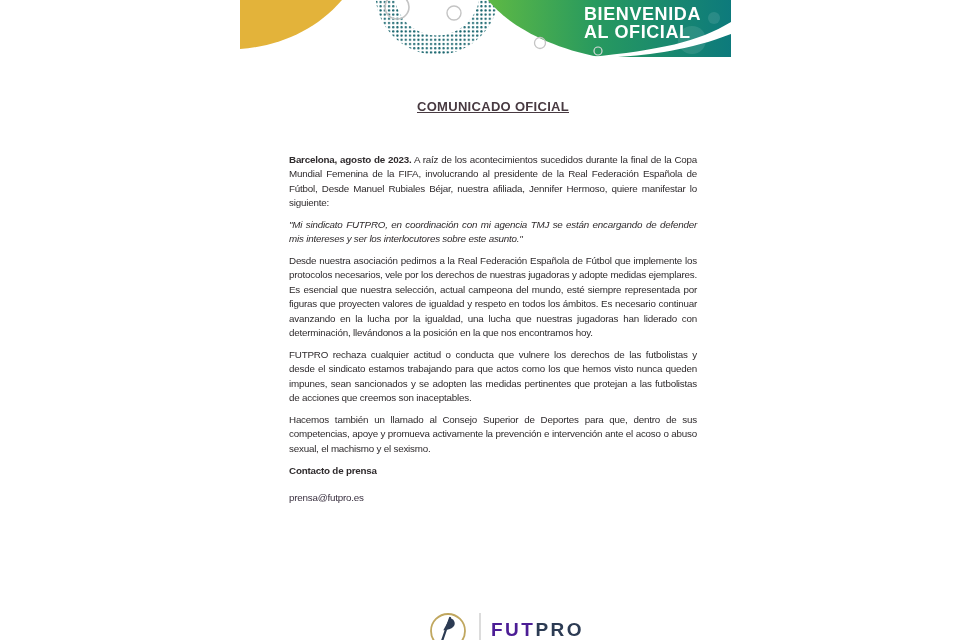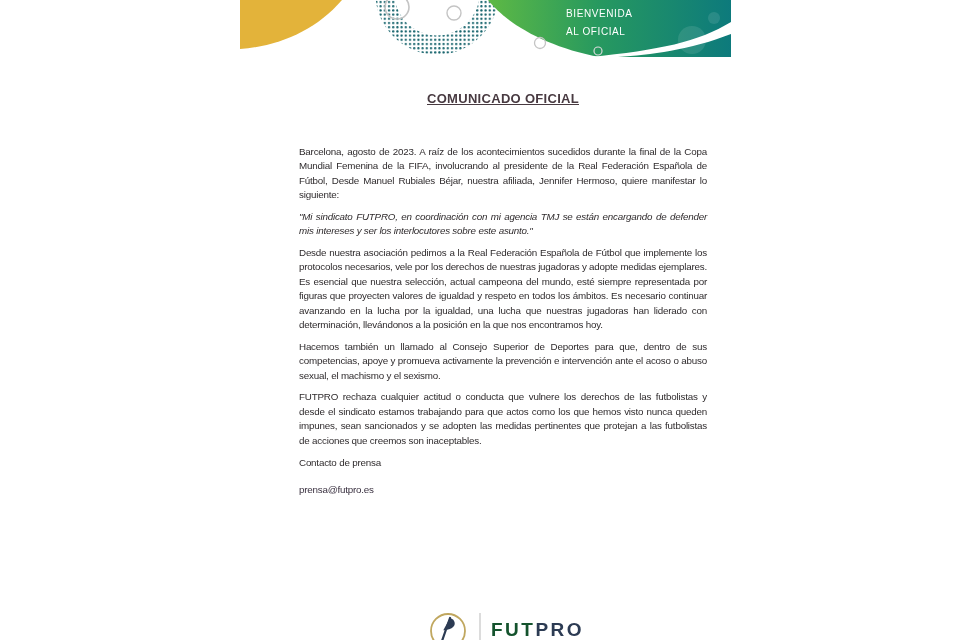--- a/index.html
+++ b/index.html
@@ -15,53 +15,52 @@
 
   
   .header {
     position: absolute;
     left: 240px; top: 0;
     width: 491px; height: 57px;
   }
   .header-svg { position: absolute; left: 0; top: 0; }
   .banner-text {
     position: absolute;
-    left: 326px; top: 5px;
+    left: 344px; top: 5px;
     color: #ffffff;
-    font-weight: normal;
-    font-size: 10px;
+    font-weight: bold;
+    font-size: 18px;
     line-height: 18px;
     letter-spacing: 0.6px;
   }
 
   
   .doc {
     position: absolute;
-    left: 289px; top: 92px;
+    left: 289px; top: 100px;
     width: 408px;
     color: #2f2b2d;
     font-size: 9.8px;
     letter-spacing: -0.2px;
     line-height: 14.5px;
-    margin-left: 10px;
   }
   .doc-title {
     display: block;
     text-align: center;
     font-size: 13px;
     font-weight: bold;
     letter-spacing: 0.3px;
     color: #483a41;
     text-decoration: underline;
     margin-bottom: 38px;
   }
   .doc p { text-align: justify; margin-bottom: 7px; }
-  .bold { font-weight: normal; }
+  .bold { font-weight: bold; }
   .quote { font-style: italic; }
-  .contact-heading { font-weight: normal; margin-top: 8px; margin-bottom: 6px; }
+  .contact-heading { font-weight: bold; margin-top: 8px; margin-bottom: 6px; }
   .contact-email {
     display: inline-block;
     margin-top: 6px;
     color: #3a3140;
     cursor: pointer;
   }
 
   
   .footer {
     position: absolute;
@@ -74,21 +73,21 @@
     background: #dcdcdc;
     margin: 3px 10px 0 8px;
   }
   .brand {
     margin-top: 9px;
     font-size: 19px;
     font-weight: 600;
     letter-spacing: 2.5px;
     white-space: nowrap;
   }
-  .brand-first { color: #14532d; }
+  .brand-first { color: #4c1d95; }
   .brand-second { color: #2c3b53; text-align: right; }
 </style>
 </head>
 <body>
 
 <div class="page">
 
   <div class="header">
     <svg class="header-svg" width="491" height="57" viewBox="0 0 491 57">
       <defs>
@@ -129,22 +128,22 @@
   </div>
 
   <div class="doc">
     <span class="doc-title">COMUNICADO OFICIAL</span>
 
     <p><span class="bold">Barcelona, agosto de 2023.</span><span> A raíz de los acontecimientos sucedidos durante la final de la Copa Mundial Femenina de la FIFA, involucrando al presidente de la Real Federación Española de Fútbol, Desde Manuel Rubiales Béjar, nuestra afiliada, Jennifer Hermoso, quiere manifestar lo siguiente:</span></p>
 
     <p class="quote">"Mi sindicato FUTPRO, en coordinación con mi agencia TMJ se están encargando de defender mis intereses y ser los interlocutores sobre este asunto."</p>
 
     <p>Desde nuestra asociación pedimos a la Real Federación Española de Fútbol que implemente los protocolos necesarios, vele por los derechos de nuestras jugadoras y adopte medidas ejemplares. Es esencial que nuestra selección, actual campeona del mundo, esté siempre representada por figuras que proyecten valores de igualdad y respeto en todos los ámbitos. Es necesario continuar avanzando en la lucha por la igualdad, una lucha que nuestras jugadoras han liderado con determinación, llevándonos a la posición en la que nos encontramos hoy.</p>
+    <p>FUTPRO rechaza cualquier actitud o conducta que vulnere los derechos de las futbolistas y desde el sindicato estamos trabajando para que actos como los que hemos visto nunca queden impunes, sean sancionados y se adopten las medidas pertinentes que protejan a las futbolistas de acciones que creemos son inaceptables.</p>
     <p>Hacemos también un llamado al Consejo Superior de Deportes para que, dentro de sus competencias, apoye y promueva activamente la prevención e intervención ante el acoso o abuso sexual, el machismo y el sexismo.</p>
-    <p>FUTPRO rechaza cualquier actitud o conducta que vulnere los derechos de las futbolistas y desde el sindicato estamos trabajando para que actos como los que hemos visto nunca queden impunes, sean sancionados y se adopten las medidas pertinentes que protejan a las futbolistas de acciones que creemos son inaceptables.</p>
 
     <div class="contact-heading">Contacto de prensa</div>
     <a class="contact-email">prensa@futpro.es</a>
   </div>
 
   <div class="footer">
     <svg width="46" height="56" viewBox="0 0 46 56">
       <circle cx="23" cy="21" r="17" fill="none" stroke="#c0a75f" stroke-width="1.8"></circle>
       <path d="M17,31 L25,8" stroke="#2c3b53" stroke-width="2.2" fill="none" stroke-linecap="round"></path>
       <path d="M25,8 C30.5,9.5 31.5,15.5 26.5,18.2 C23.5,19.8 19.5,20.3 18.3,20.3 Z" fill="#2c3b53"></path>

